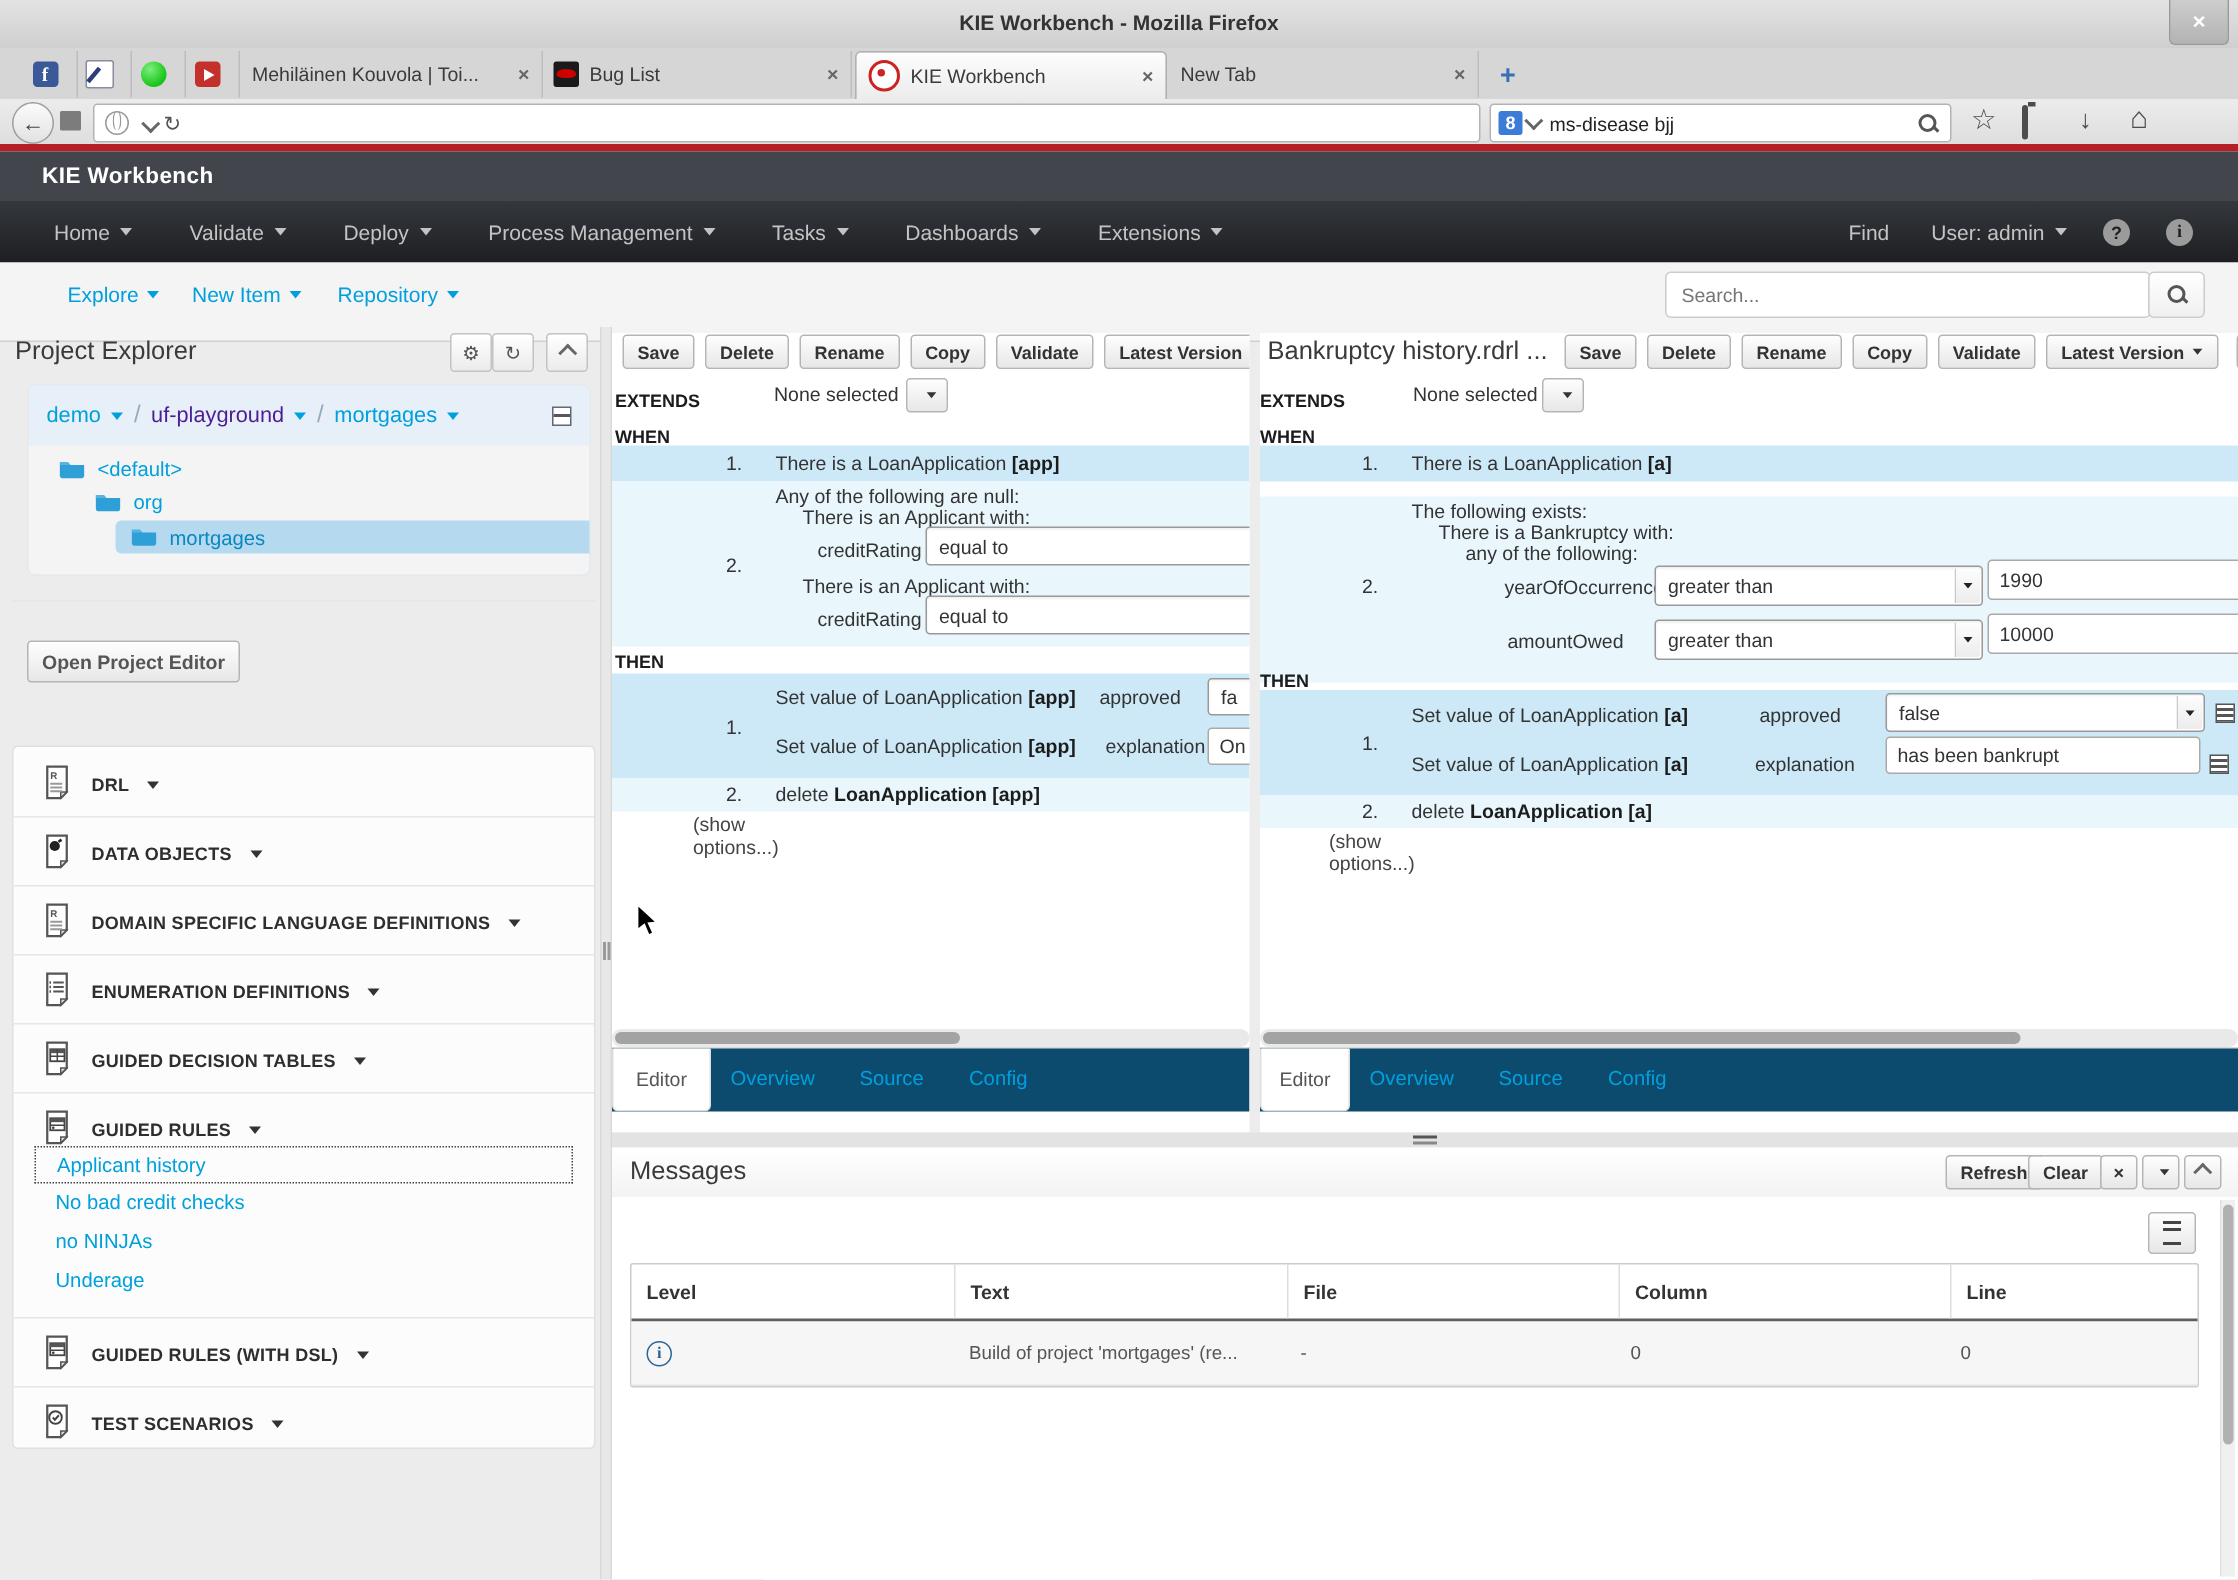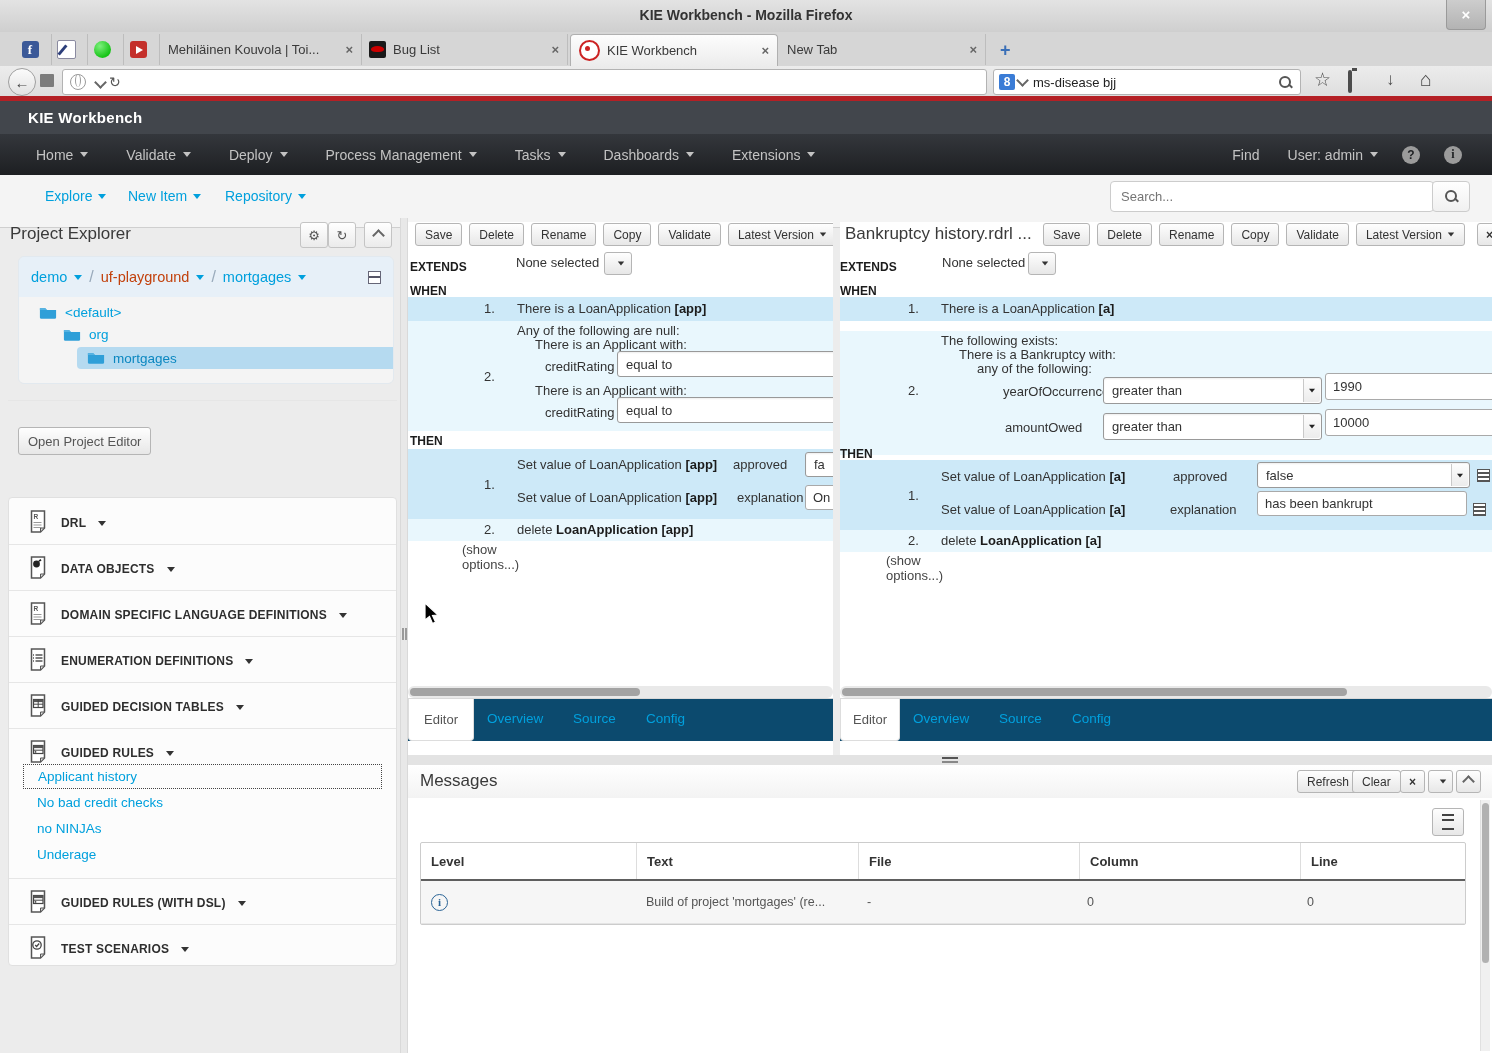--- a/index.html
+++ b/index.html
@@ -52,21 +52,21 @@
   .kienav{left:0;top:134px;width:1492px;height:41px;background:linear-gradient(#34373c,#1d1f22);display:flex;align-items:center;color:#c3c3c3;font-size:14px;}
   .kienav .mi{display:flex;align-items:center;gap:7px;margin-right:38px;white-space:nowrap;}
   .caret{display:inline-block;width:0;height:0;border-left:4px solid transparent;border-right:4px solid transparent;border-top:5px solid currentColor;}
   .rnd-ic{width:18px;height:18px;border-radius:50%;background:#9b9b9b;color:#1d1f22;font-weight:bold;font-size:12px;display:flex;align-items:center;justify-content:center;}
   .subnav{left:0;top:175px;width:1492px;height:53px;background:#f4f4f4;border-bottom:1px solid #cfcfcf;box-sizing:border-box;}
   .subnav .mi{position:absolute;top:13px;display:flex;align-items:center;gap:6px;color:#00a0dd;font-size:14px;}
   .search-box{position:absolute;left:1110px;top:6px;width:322px;height:29px;border:1px solid #ccc;border-radius:4px;background:#fff;display:flex;align-items:center;}
   .search-box input{border:none;outline:none;font-size:13px;color:#333;padding:0 10px;width:100%;font-family:"Liberation Sans",sans-serif;background:transparent;}
   .search-btn{position:absolute;left:1432px;top:6px;width:36px;height:29px;border:1px solid #ccc;border-radius:4px;background:linear-gradient(#fff,#f0f0f0);display:flex;align-items:center;justify-content:center;}
   
-  .b{display:inline-flex;align-items:center;justify-content:center;background:linear-gradient(#fefefe,#e7e7e7);border:1px solid #b5b5b5;border-radius:3px;font-size:12px;color:#333;height:23px;box-sizing:border-box;padding:0 9px;white-space:nowrap;}
+  .b{display:inline-flex;align-items:center;justify-content:center;background:linear-gradient(#fefefe,#e7e7e7);border:1px solid #b5b5b5;border-radius:3px;font-size:12px;color:#333;height:23px;box-sizing:border-box;padding:0 9px;white-space:nowrap;font-weight:bold;}
   .b .caret{border-top-color:#333;margin-left:5px;transform:scale(.8);}
   .panel-title{font-size:17px;color:#3a3a3a;}
   .dd{position:absolute;background:#fff;border:1px solid #999;border-radius:3px;font-size:13px;color:#333;display:flex;align-items:center;padding-left:8px;box-sizing:border-box;box-shadow:inset 0 1px 2px rgba(0,0,0,.07);}
   .dd .cr{position:absolute;right:1px;top:1px;bottom:1px;width:16px;border-left:1px solid #c9c9c9;display:flex;align-items:center;justify-content:center;background:linear-gradient(#fdfdfd,#ececec);border-radius:0 2px 2px 0;}
   .dd .cr .caret{border-top-color:#222;transform:scale(.75);}
   .inp{position:absolute;background:#fff;border:1px solid #a9a9a9;border-radius:3px;font-size:13px;color:#333;box-sizing:border-box;padding:0 0 0 7px;font-family:"Liberation Sans",sans-serif;display:flex;align-items:center;}
   input.inp{display:block;}
   .kw{font-size:12px;font-weight:bold;color:#1c1c1c;}
   .rule{font-size:13px;color:#333;white-space:nowrap;}
   .rule b{color:#1c1c1c;}
@@ -230,21 +230,21 @@
     <div class="hbtn" style="left:320px;top:0">↻</div>
     <div class="hbtn" style="left:356px;top:0">
         <span class="chev up"></span>
       </div>
 
     <div style="position:absolute;left:10px;top:34px;width:374px;height:126px;border-radius:6px;overflow:hidden;border:1px solid #e2e9ef">
       <div style="height:40px;background:#e7f0f8;display:flex;align-items:center;padding:0 12px;gap:7px">
         <span style="color:#00a0dd;font-size:14.5px">demo</span>
           <span class="caret" style="color:#00a0dd"></span>
         <span style="color:#9ab">/</span>
-        <span style="color:#c2410c;font-size:14.5px">uf-playground</span>
+        <span style="color:#4c1d95;font-size:14.5px">uf-playground</span>
           <span class="caret" style="color:#00a0dd"></span>
         <span style="color:#9ab">/</span>
         <span style="color:#00a0dd;font-size:14.5px">mortgages</span>
           <span class="caret" style="color:#00a0dd"></span>
         <span class="minico" style="margin-left:auto"></span>
       </div>
       <div style="height:86px;background:#f4f4f4;position:relative">
         <div style="position:absolute;left:20px;top:8px;display:flex;align-items:center;gap:8px">
           <svg width="18" height="14" viewBox="0 0 20 15">
               <path d="M1 2.2h6l1.8 2H19v8.2a1.6 1.6 0 0 1-1.6 1.6H2.6A1.6 1.6 0 0 1 1 12.4z" fill="#2f9fd8"></path>

